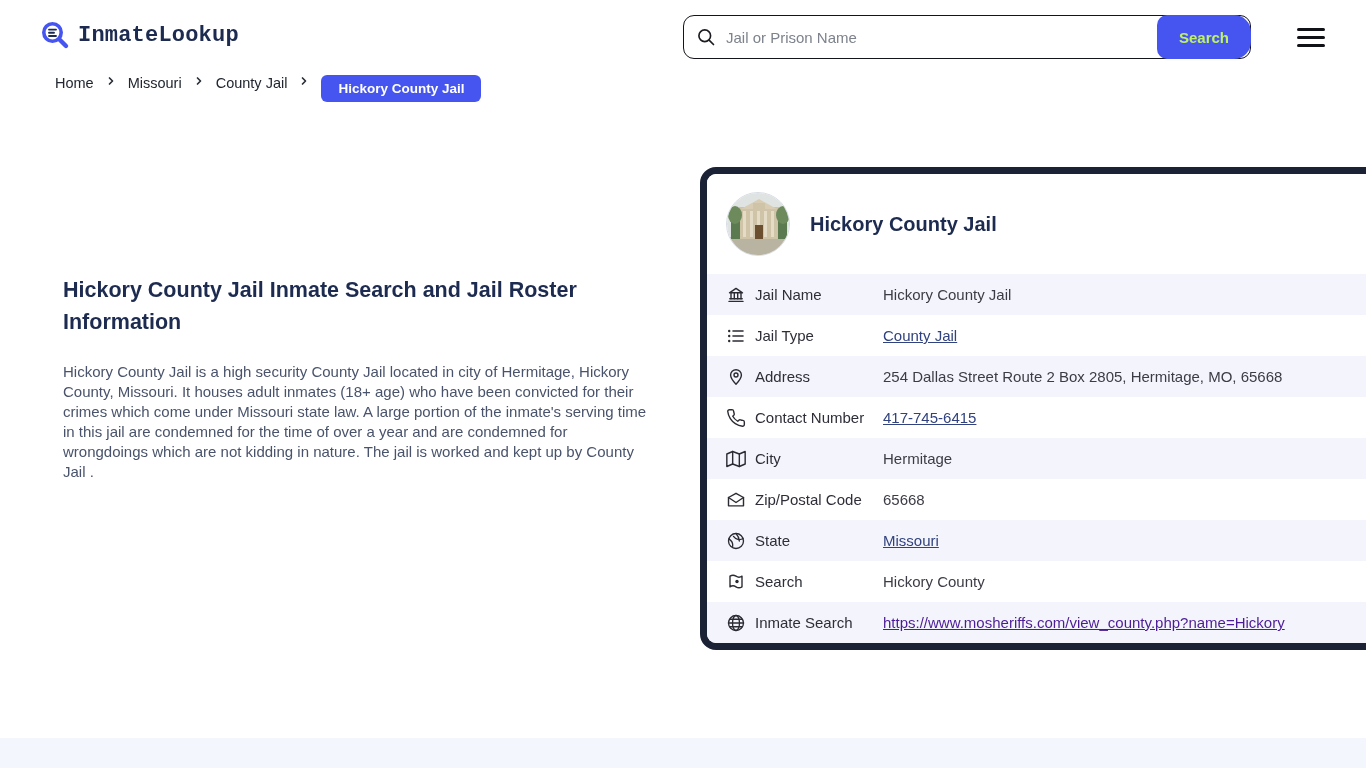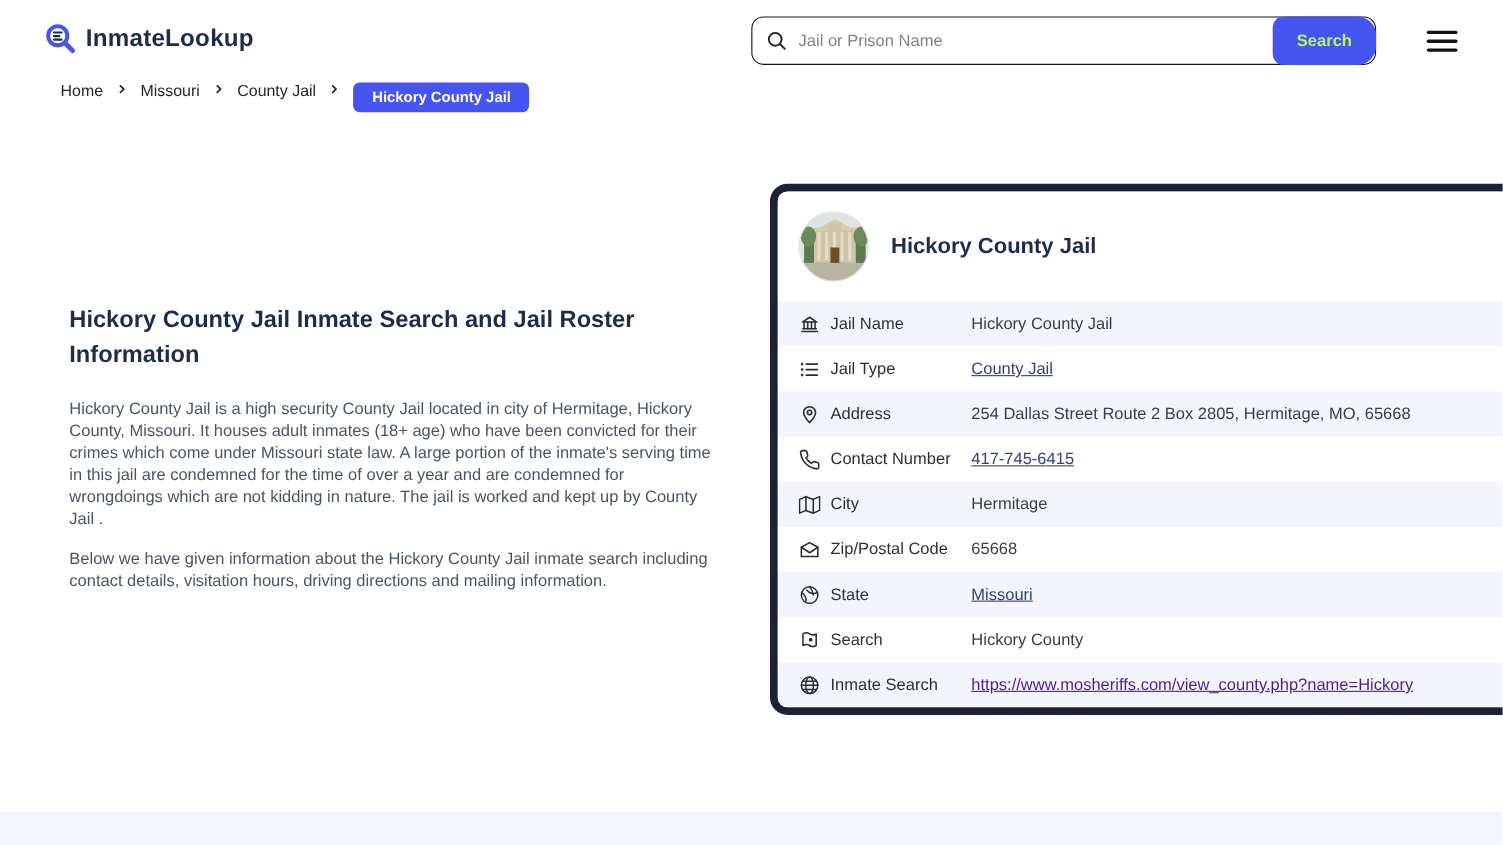--- a/index.html
+++ b/index.html
@@ -1,21 +1,21 @@
 <!DOCTYPE html>
 <html><head>
 <meta charset="utf-8">
 <style>
   * { margin:0; padding:0; box-sizing:border-box; }
   html,body { width:1366px; height:768px; overflow:hidden; background:#ffffff;
               font-family:"Liberation Sans", sans-serif; }
   .page { position:relative; width:1366px; height:768px; background:#ffffff; }
 
   
-  .logo { position:absolute; left:40px; top:20px; display:flex; align-items:center; gap:8px; cursor:pointer; }
+  .logo { position:absolute; left:40px; top:20px; display:flex; align-items:center; gap:8px; cursor:pointer;font-family:Liberation Mono, monospace; }
   .logo-text { font-size:22px; font-weight:700; color:#1d2b50; letter-spacing:.2px; }
 
   .search-wrap { position:absolute; left:683px; top:15px; width:568px; height:44px; }
   .search-input { width:100%; height:44px; border:1.5px solid #14141c; border-radius:11px;
                   padding:0 110px 0 42px; font-size:15px; color:#6d28d9; outline:none;
                   font-family:"Liberation Sans", sans-serif; }
   .search-input::placeholder { color:#7d828c; }
   .search-icon { position:absolute; left:13px; top:12px; width:20px; height:20px; color:#1b1b22; }
   .search-btn { position:absolute; right:0; top:0; height:44px; width:94px; border:none;
                 background:#4655f0; color:#bef264; font-size:15px; font-weight:700;
@@ -100,21 +100,20 @@
     <span class="crumb">County Jail</span>
     <svg class="crumb-sep" viewBox="0 0 24 24" fill="none" stroke="currentColor" stroke-width="3.4" stroke-linecap="round" stroke-linejoin="round">
         <polyline points="9 18 15 12 9 6"></polyline>
       </svg>
     <span class="crumb-badge">Hickory County Jail</span>
   </nav>
 
   <div class="article">
     <h1>Hickory County Jail Inmate Search and Jail Roster Information</h1>
     <p>Hickory County Jail is a high security County Jail located in city of Hermitage, Hickory County, Missouri. It houses adult inmates (18+ age) who have been convicted for their crimes which come under Missouri state law. A large portion of the inmate's serving time in this jail are condemned for the time of over a year and are condemned for wrongdoings which are not kidding in nature. The jail is worked and kept up by County Jail .</p>
-    <p>Below we have given information about the Hickory County Jail inmate search including contact details, visitation hours, driving directions and mailing information.</p>
   </div>
 
   <div class="card">
     <div class="card-header">
       <div class="avatar">
         <svg width="64" height="64" viewBox="0 0 64 64">
           <rect width="64" height="64" fill="#dfe4e2"></rect>
           <rect y="44" width="64" height="20" fill="#b9b3a2"></rect>
           <rect x="12" y="14" width="40" height="32" fill="#cfc3a8"></rect>
           <polygon points="32,6 14,16 50,16" fill="#d8cdb4"></polygon>

